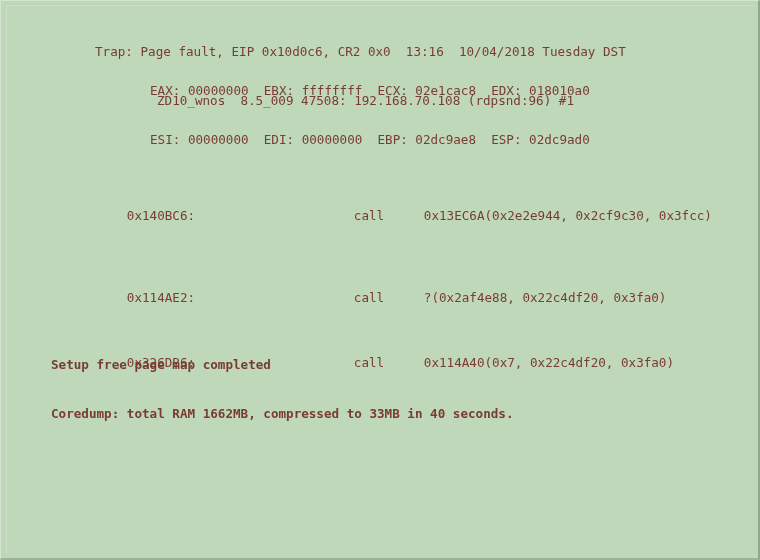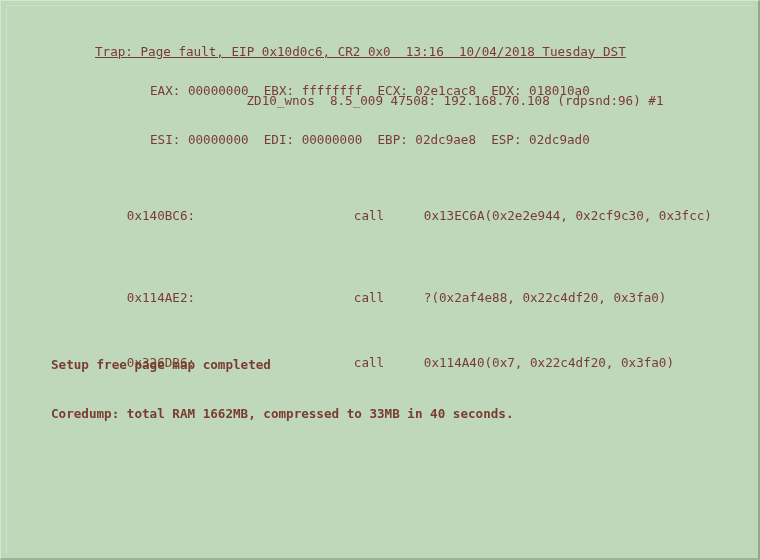--- a/index.html
+++ b/index.html
@@ -56,22 +56,22 @@
   .hdr-line {
     display: block;
     white-space: pre;
   }
   #hdr {
     position: absolute;
     left: 0;
     top: 5px;
     width: 100%;
   }
-  #hdr .hdr-line:nth-child(1) { padding-left: 88px; text-decoration: underline; }
-  #hdr .hdr-line:nth-child(2) { padding-left: 150px; text-align: center; }
+  #hdr .hdr-line:nth-child(1) { padding-left: 88px; }
+  #hdr .hdr-line:nth-child(2) { padding-left: 150px; }
 
   
   #regs {
     position: absolute;
     left: 0;
     top: 44px;
     width: 100%;
   }
   #regs .reg-line {
     display: block;

